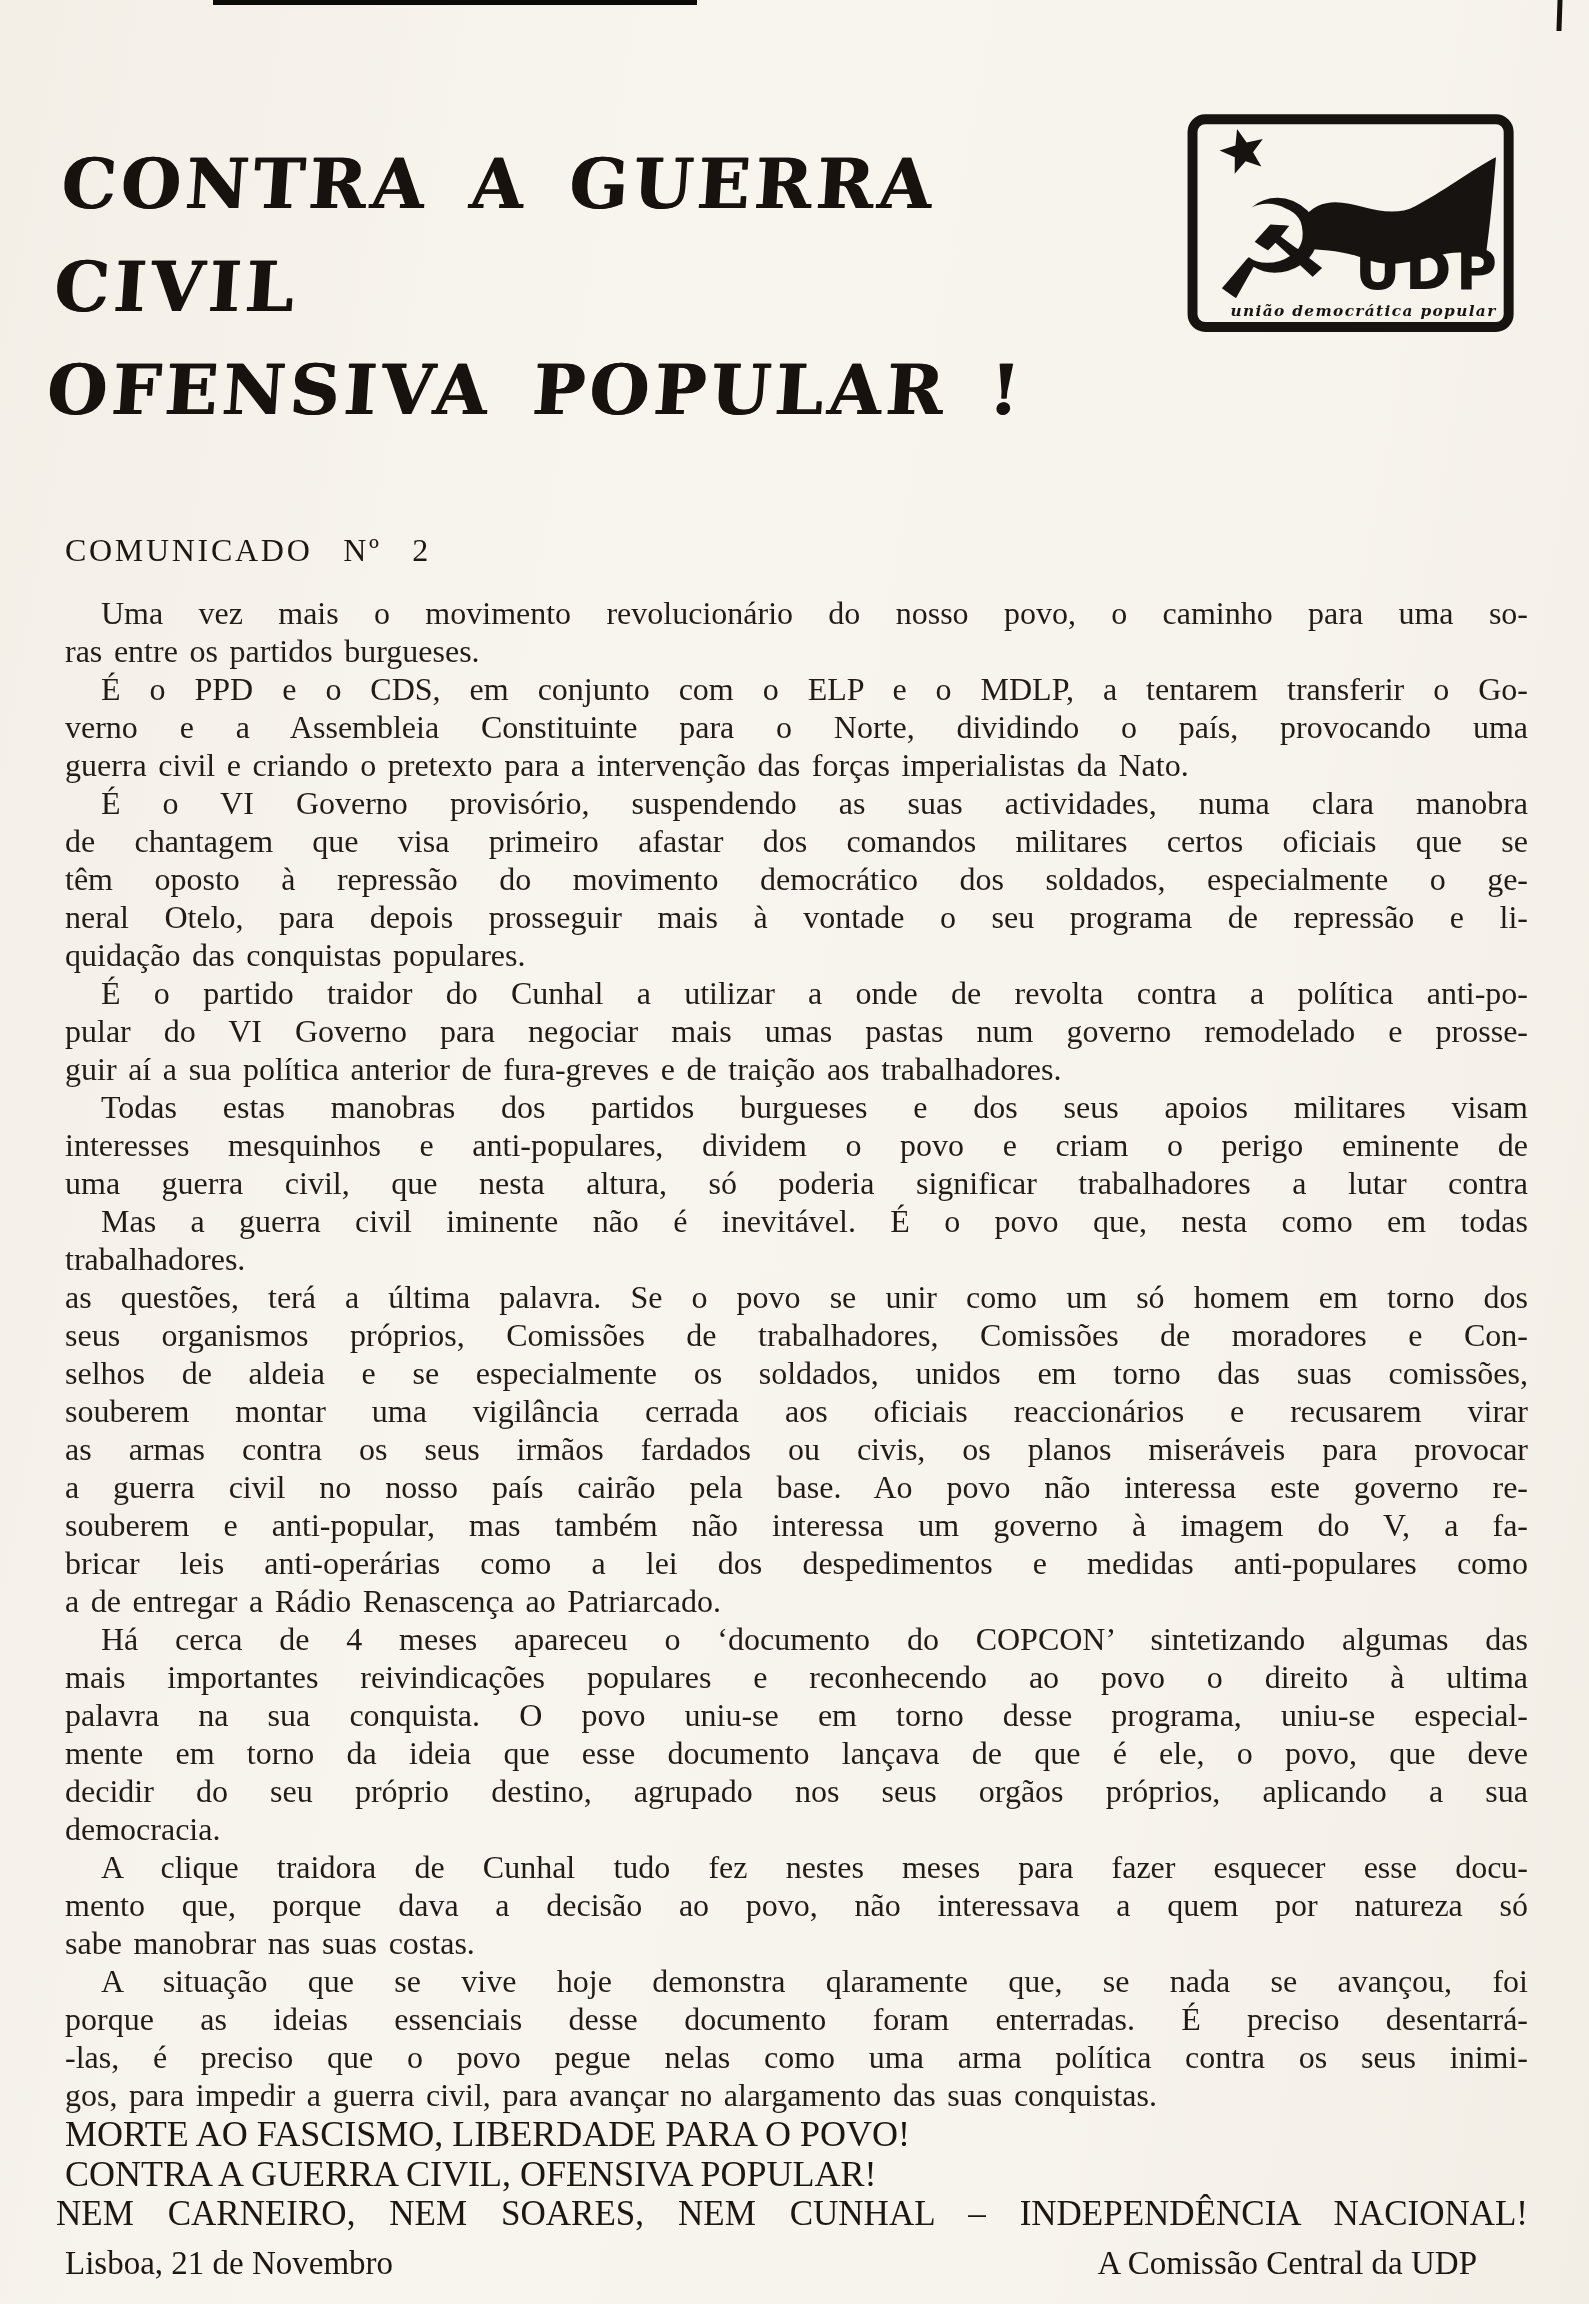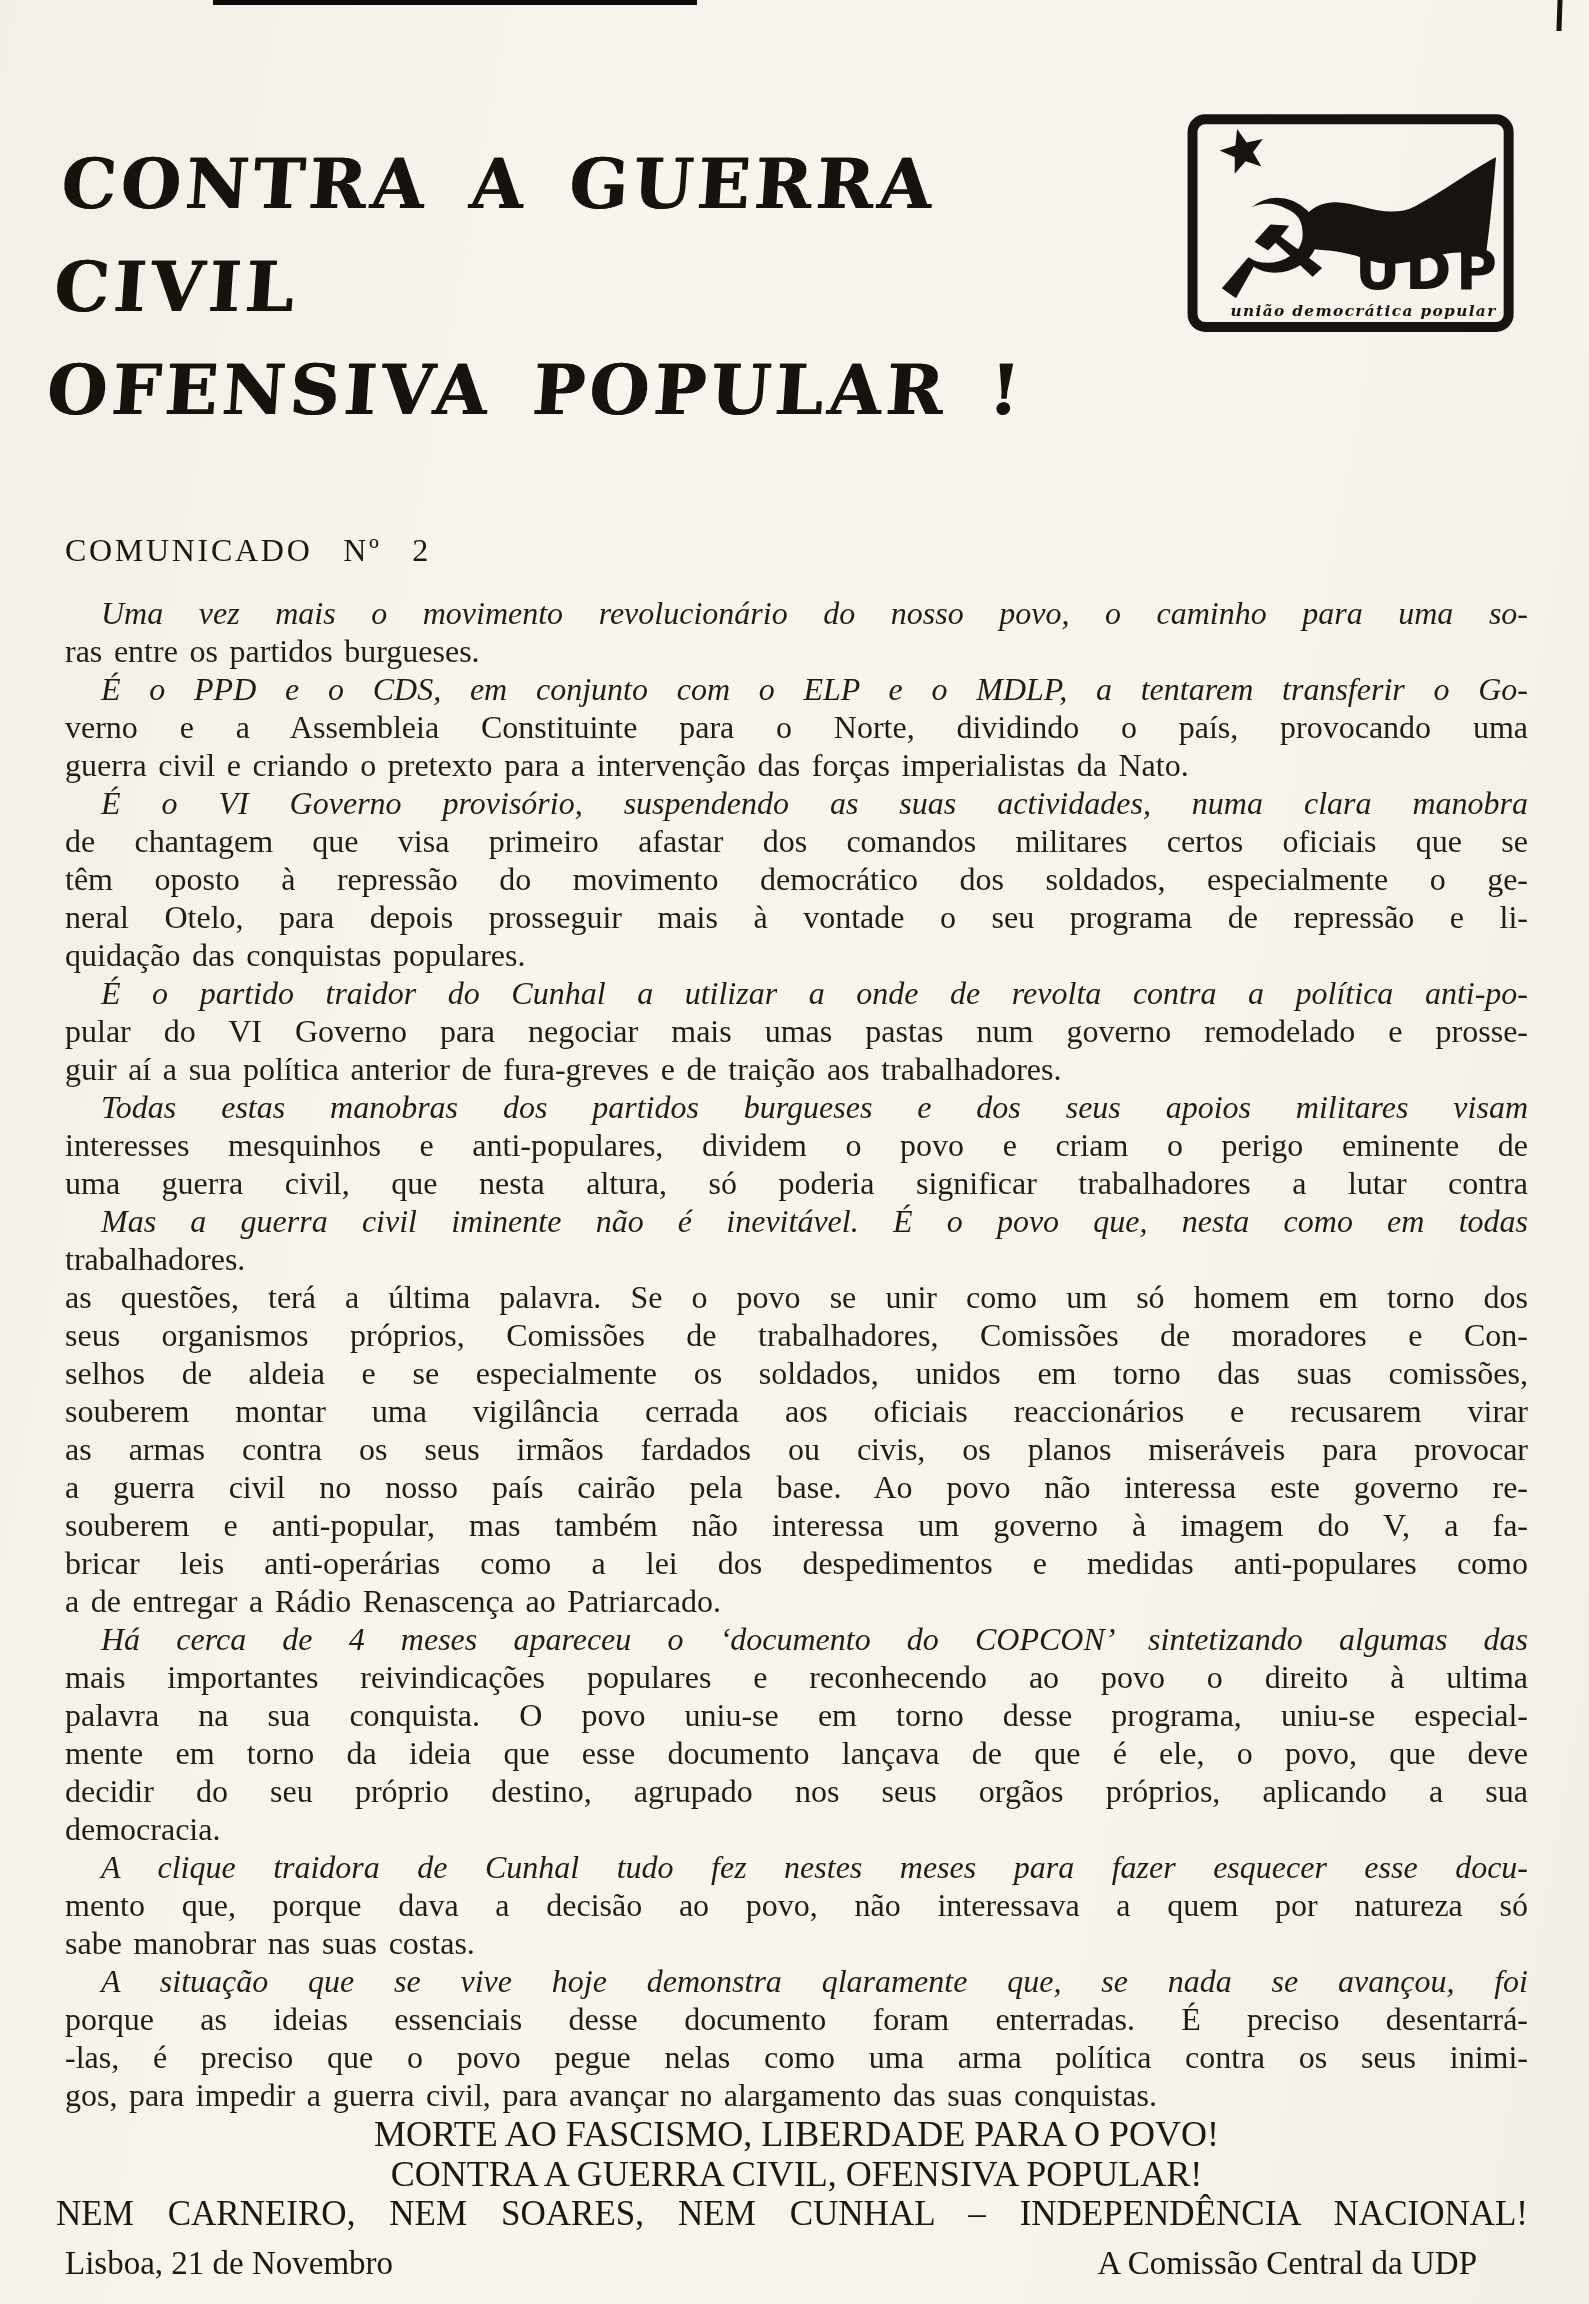--- a/index.html
+++ b/index.html
@@ -58,24 +58,24 @@
 
   .body-text {
     margin-top: 25px;
     font-size: 32px;
     line-height: 38px;
     word-spacing: 3.6px;
     color: #221c15;
   }
   .bline { text-align: left; }
   .bline.just { text-align: justify; text-align-last: justify; }
-  .bline.first { padding-left: 36px; font-style: italic; }
+  .bline.first { padding-left: 36px; }
 
   .slogans { font-size: 36px; line-height: 40px; color: #1d1712; }
-  .slogan-center { text-align: center; }
+  .slogan-center { }
   .slogan-wide {
     font-size: 35px;
     margin-left: -9px;
     text-align: justify;
     text-align-last: justify;
   }
 
   .footer {
     display: flex;
     justify-content: space-between;

